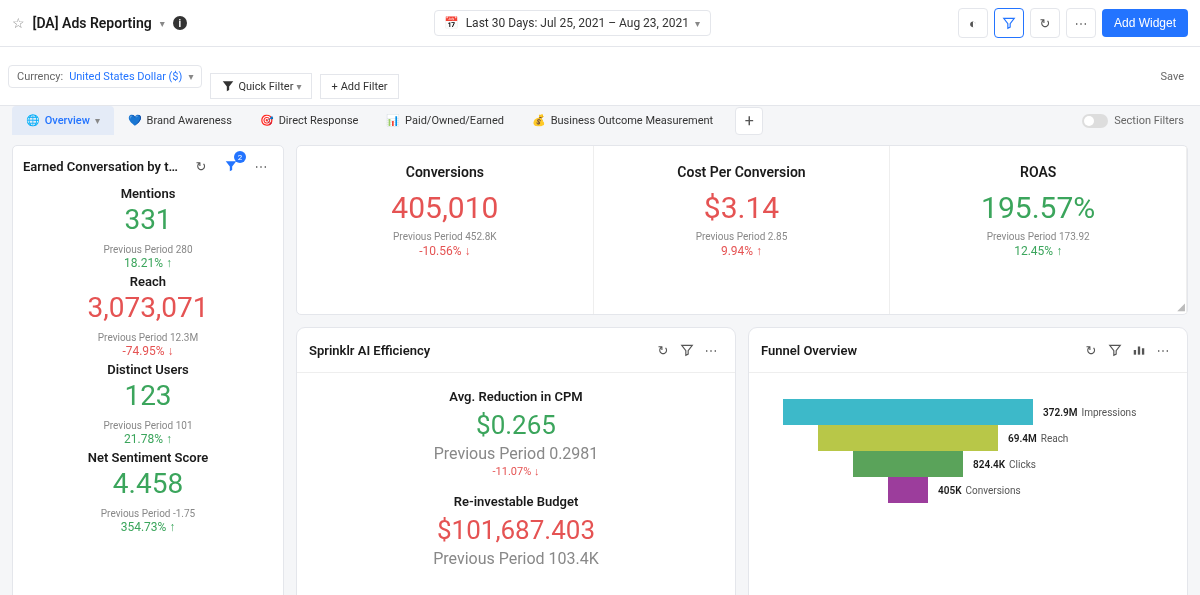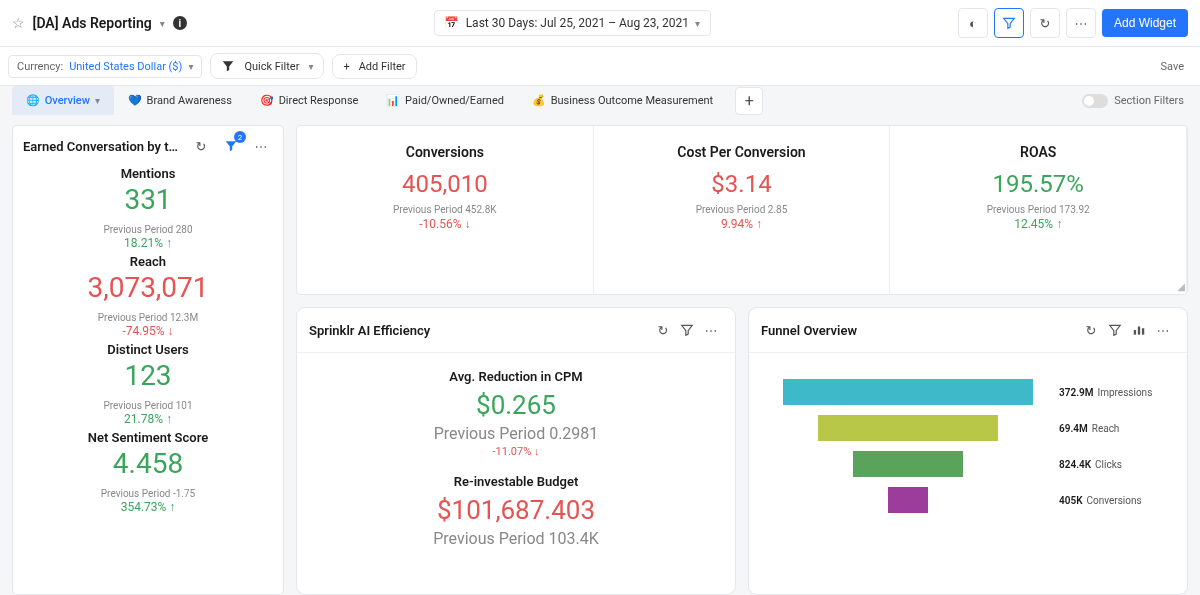--- a/index.html
+++ b/index.html
@@ -13,21 +13,21 @@
 .center { flex:1; display:flex; justify-content:center; }
 .daterange { display:flex; align-items:center; gap:6px; background:#fff; border:1px solid #e4e6eb; border-radius:4px; padding:5px 10px; font-size:12px; color:#333; cursor:pointer; }
 .right { display:flex; align-items:center; gap:6px; }
 .iconbtn { width:30px; height:30px; border:1px solid #e4e6eb; border-radius:4px; background:#fff; display:flex; align-items:center; justify-content:center; cursor:pointer; color:#555; }
 .iconbtn.active { border-color:#2374ff; color:#2374ff; }
 .primary-btn { background:#2374ff; color:#fff; border:none; border-radius:4px; padding:7px 12px; font-size:12px; cursor:pointer; font-weight:500; }
 .subbar { display:flex; align-items:center; padding:6px 8px; background:#fff; border-bottom:1px solid #e4e6eb; gap:8px; }
 .currency { display:flex; align-items:center; gap:6px; border:1px solid #e4e6eb; border-radius:4px; padding:4px 8px; font-size:11px; }
 .currency .lbl { color:#666; }
 .currency .val { color:#2374ff; }
-.filterbtn { display:flex; align-items:center; gap:9px; border:1px solid #e4e6eb; border-radius:8px; padding:5px 10px; font-size:11px; background:#fff; cursor:pointer; color:#333; }
+.filterbtn { display:flex; align-items:center; gap:3px; border:1px solid #e4e6eb; border-radius:0; padding:5px 10px; font-size:11px; background:#fff; cursor:pointer; color:#333;margin-top:20px; }
 .save-link { margin-left:auto; font-size:11px; color:#666; cursor:pointer; padding:4px 8px; }
 .tabbar { display:flex; align-items:center; padding:0 12px; gap:0; background:#f5f6f8; }
 .tab { display:flex; align-items:center; gap:5px; padding:8px 14px; font-size:11px; cursor:pointer; color:#333; border-radius:4px 4px 0 0; }
 .tab.active { background:#e4ebf7; color:#2374ff; font-weight:500; }
 .addtab { width:28px; height:28px; background:#fff; border:1px solid #e4e6eb; border-radius:4px; display:flex; align-items:center; justify-content:center; cursor:pointer; margin-left:8px; font-size:16px; color:#555;}
 .section-filters { margin-left:auto; display:flex; align-items:center; gap:6px; font-size:11px; color:#666; padding-right:4px; }
 .toggle { width:26px; height:14px; background:#ddd; border-radius:8px; position:relative; }
 .toggle::after { content:''; position:absolute; width:10px; height:10px; background:#fff; border-radius:50%; top:2px; left:2px; }
 .content { display:flex; gap:12px; padding:10px 12px; }
 .leftcol { width:272px; background:#fff; border:1px solid #e4e6eb; border-radius:5px; padding:8px 6px; overflow:hidden; height:470px; }
@@ -43,35 +43,35 @@
 .metric .mdelta { font-size:12px; margin-top:1px; }
 .pos { color:#3ba55c; }
 .neg { color:#e55353; }
 .arrow-up::after { content:' ↑'; }
 .arrow-down::after { content:' ↓'; }
 .rightcol { flex:1; display:flex; flex-direction:column; gap:12px; }
 .kpirow { background:#fff; border:1px solid #e4e6eb; border-radius:5px; display:flex; height:170px; position:relative; }
 .kpi { flex:1; text-align:center; padding:18px 8px; border-right:1px solid #eee; }
 .kpi:last-child { border-right:none; }
 .kpi .klabel { font-weight:600; font-size:14px; margin-bottom:10px; }
-.kpi .kval { font-size:24px; font-weight:400; }
+.kpi .kval { font-size:30px; font-weight:400; }
 .kpi .kprev { font-size:10px; color:#888; margin-top:6px; }
 .kpi .kdelta { font-size:12px; margin-top:2px; }
 .resize { position:absolute; bottom:2px; right:2px; color:#bbb; font-size:10px; }
 .botrow { display:flex; gap:12px; flex:1; }
 .card { background:#fff; border:1px solid #e4e6eb; border-radius:9px; flex:1; display:flex; flex-direction:column; }
 .card-head2 { display:flex; align-items:center; padding:10px 12px; border-bottom:1px solid #eee; }
 .card-head2 .ct { font-weight:600; font-size:13px; flex:1; }
 .card-body { flex:1; padding:8px; overflow:hidden; }
 .ai-metric { text-align:center; padding:8px 0; }
 .ai-metric .alabel { font-weight:600; font-size:13px; margin-bottom:6px; }
 .ai-metric .aval { font-size:26px; font-weight:400; }
 .ai-metric .aprev { font-size:16px; color:#888; margin-top:4px; }
 .ai-metric .adelta { font-size:11px; margin-top:2px; }
-.funnel { display:flex; flex-direction:column; gap:10px; padding:18px 10px 5px; }
+.funnel { display:flex; flex-direction:column; padding:18px 10px 5px;align-items:center; }
 .frow { display:flex; align-items:center; gap:10px; }
 .fbar-wrap { flex:1; display:flex; justify-content:center; }
 .fbar { height:26px; }
 .flabel { width:110px; font-size:10px; color:#555; display:flex; gap:4px; align-items:baseline; }
 .flabel b { color:#1a1a1a; font-weight:600; font-size:10px; }
 svg.icon-svg { width:14px; height:14px; }
 </style>
 </head>
 <body>
 

